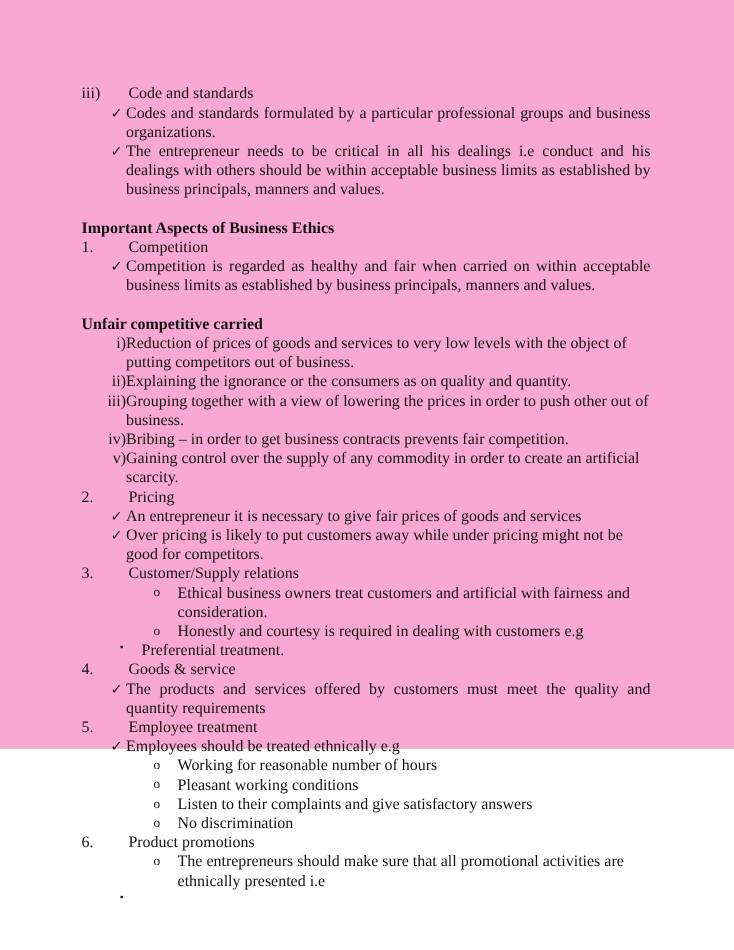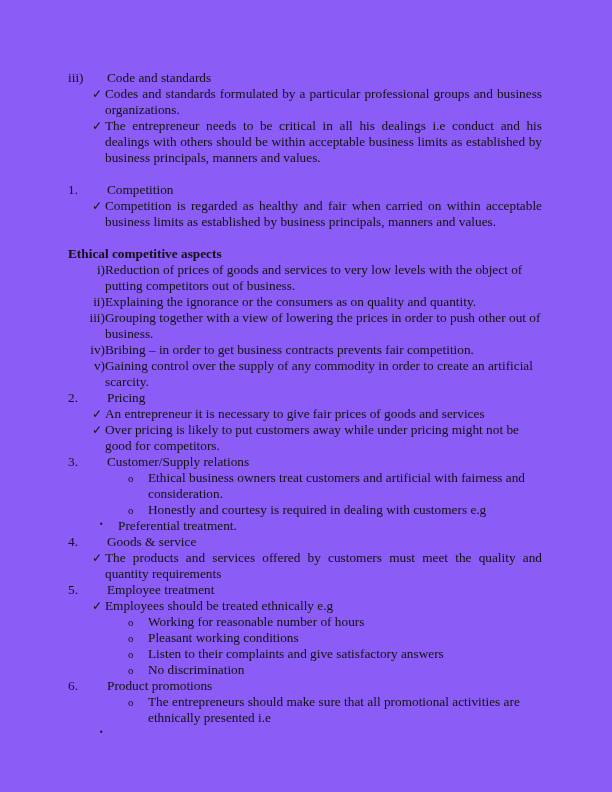--- a/index.html
+++ b/index.html
@@ -10,22 +10,22 @@
   body {
     width: 612px;
     height: 792px;
     font-family: "Liberation Serif", "DejaVu Serif", serif;
     color: #121212;
     overflow: hidden;
   }
   .page {
     position: relative;
     width: 612px;
-    height: 792px;
-    background: #8b5cf6;
+    height: 624px;
+    background: #f9a8d4;
   }
   .content {
     position: absolute;
     left: 68px;
     top: 70px;
     width: 474px;
   }
 
   
   .heading {
@@ -113,34 +113,35 @@
       <span class="body justify">    Codes and standards formulated by a particular professional groups and business organizations.</span>
     </div>
 
     <div class="row lvl-check">
       <span class="marker check-glyph">✓</span>
       <span class="body justify">The entrepreneur needs to be critical in all his dealings i.e conduct and his dealings with others should be within acceptable business limits as established by business principals, manners and values.</span>
     </div>
 
     <div class="spacer"></div>
 
+    <div class="heading">Important Aspects of Business Ethics</div>
 
     <div class="row lvl-num">
       <span class="marker">1.</span>
       <span class="body left">Competition</span>
     </div>
 
     <div class="row lvl-check">
       <span class="marker check-glyph">✓</span>
       <span class="body justify">Competition is regarded as healthy and fair when carried on within acceptable business limits as established by business principals, manners and values.</span>
     </div>
 
     <div class="spacer"></div>
 
-    <div class="heading">Ethical competitive aspects</div>
+    <div class="heading">Unfair competitive carried</div>
 
     <div class="row lvl-roman">
       <span class="marker rt">i)</span>
       <span class="body left">Reduction of prices of goods and services to very low levels with the object of putting competitors out of business.</span>
     </div>
     <div class="row lvl-roman">
       <span class="marker rt">ii)</span>
       <span class="body left">Explaining the ignorance or the consumers as on quality and quantity.</span>
     </div>
     <div class="row lvl-roman">

